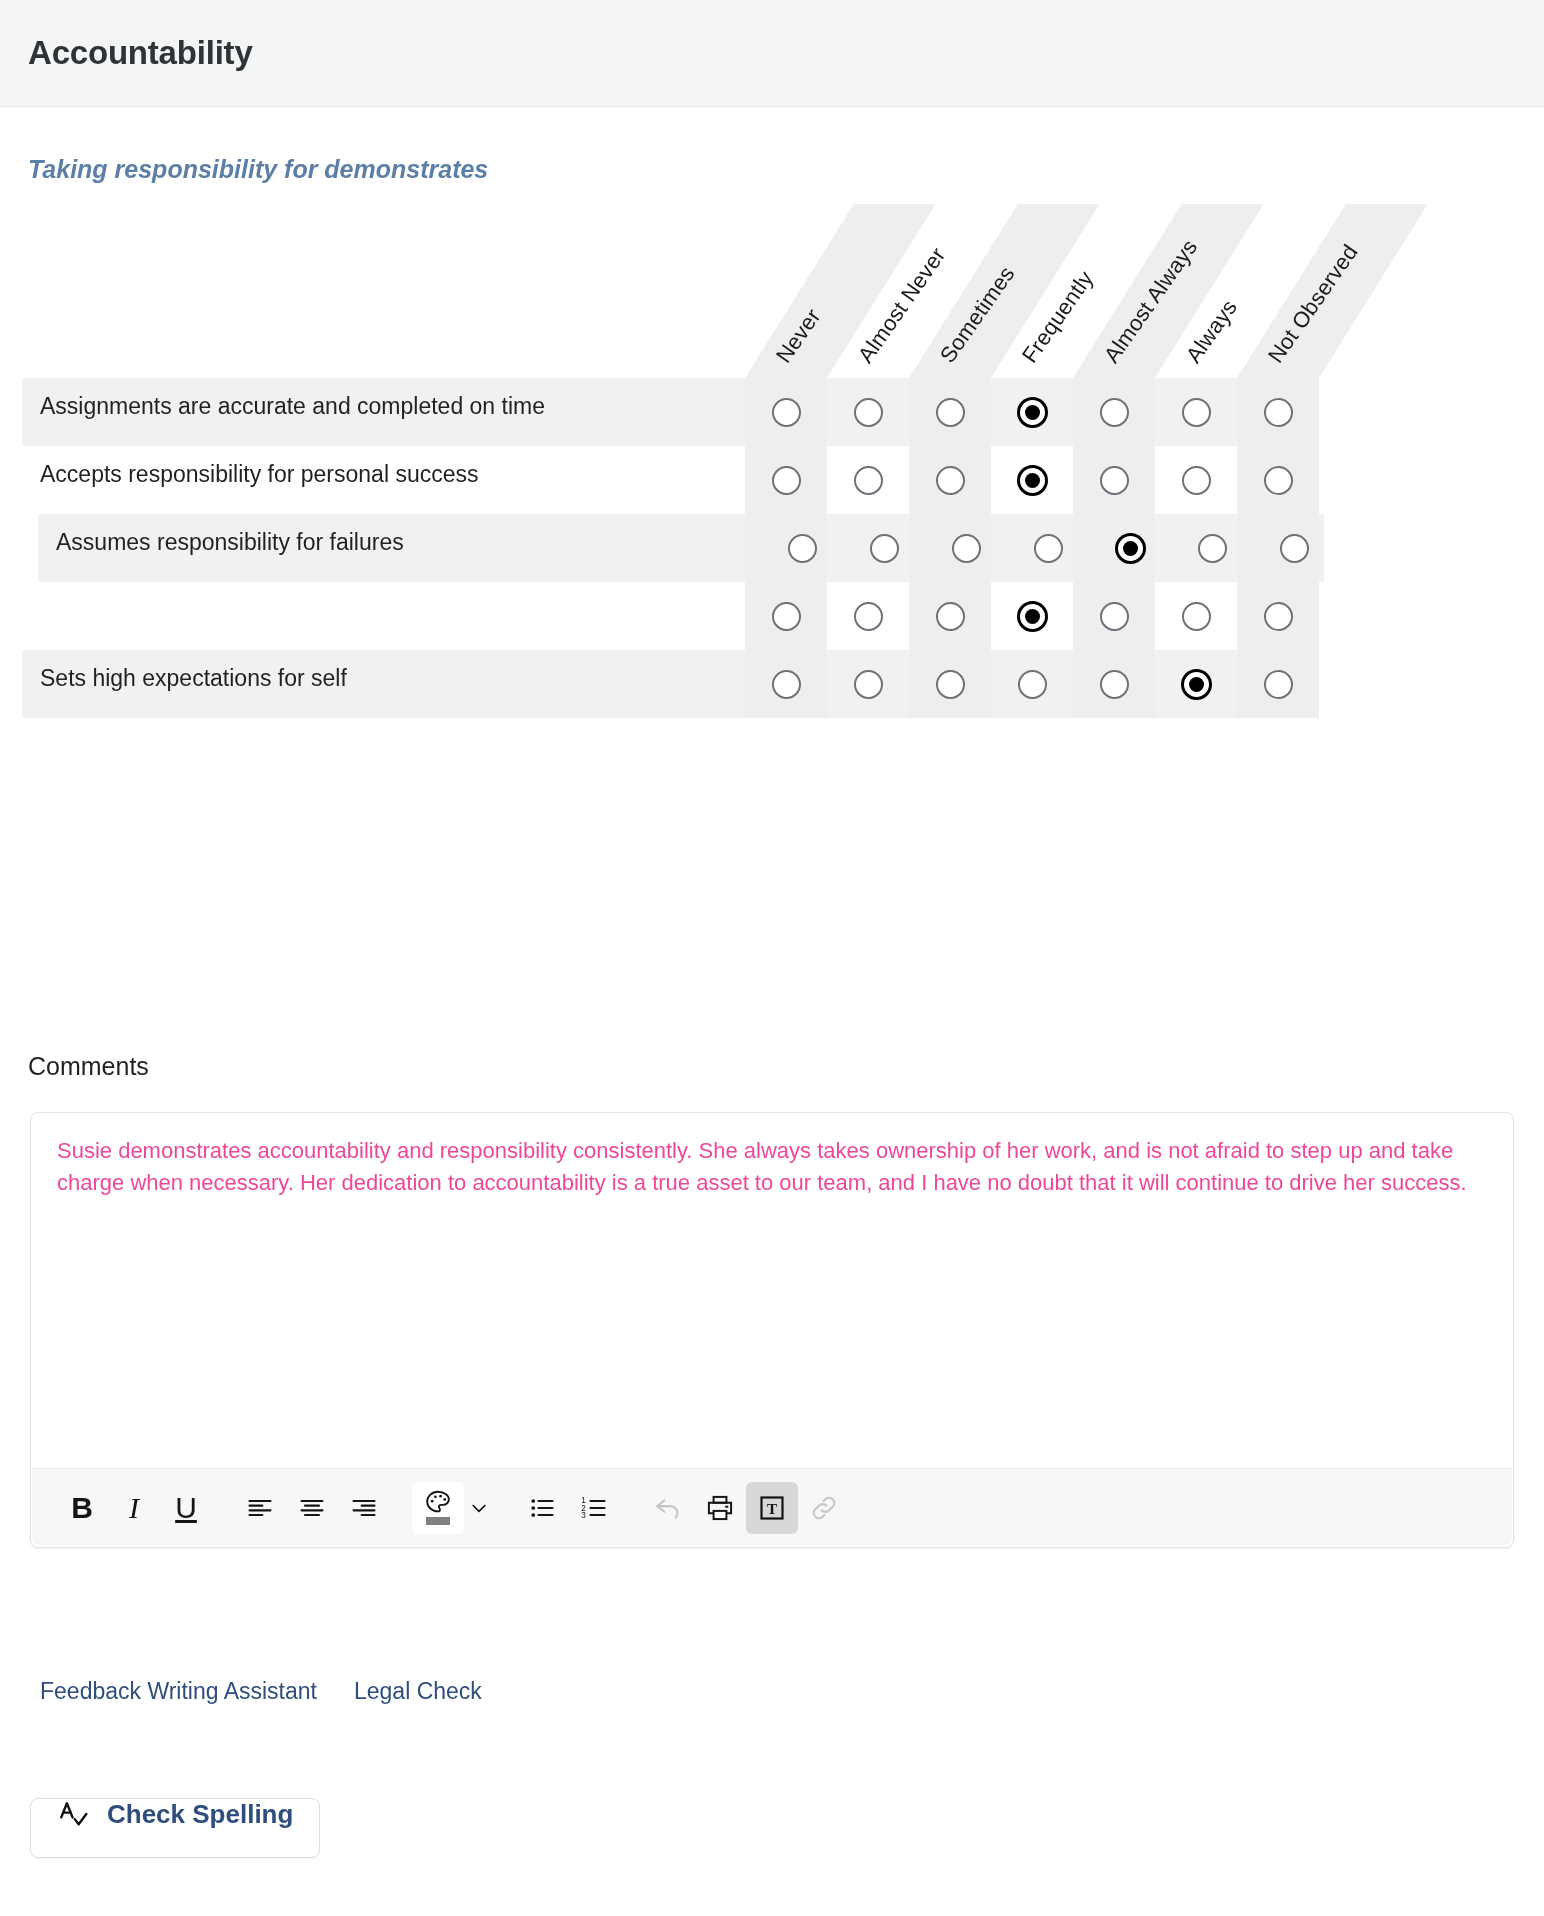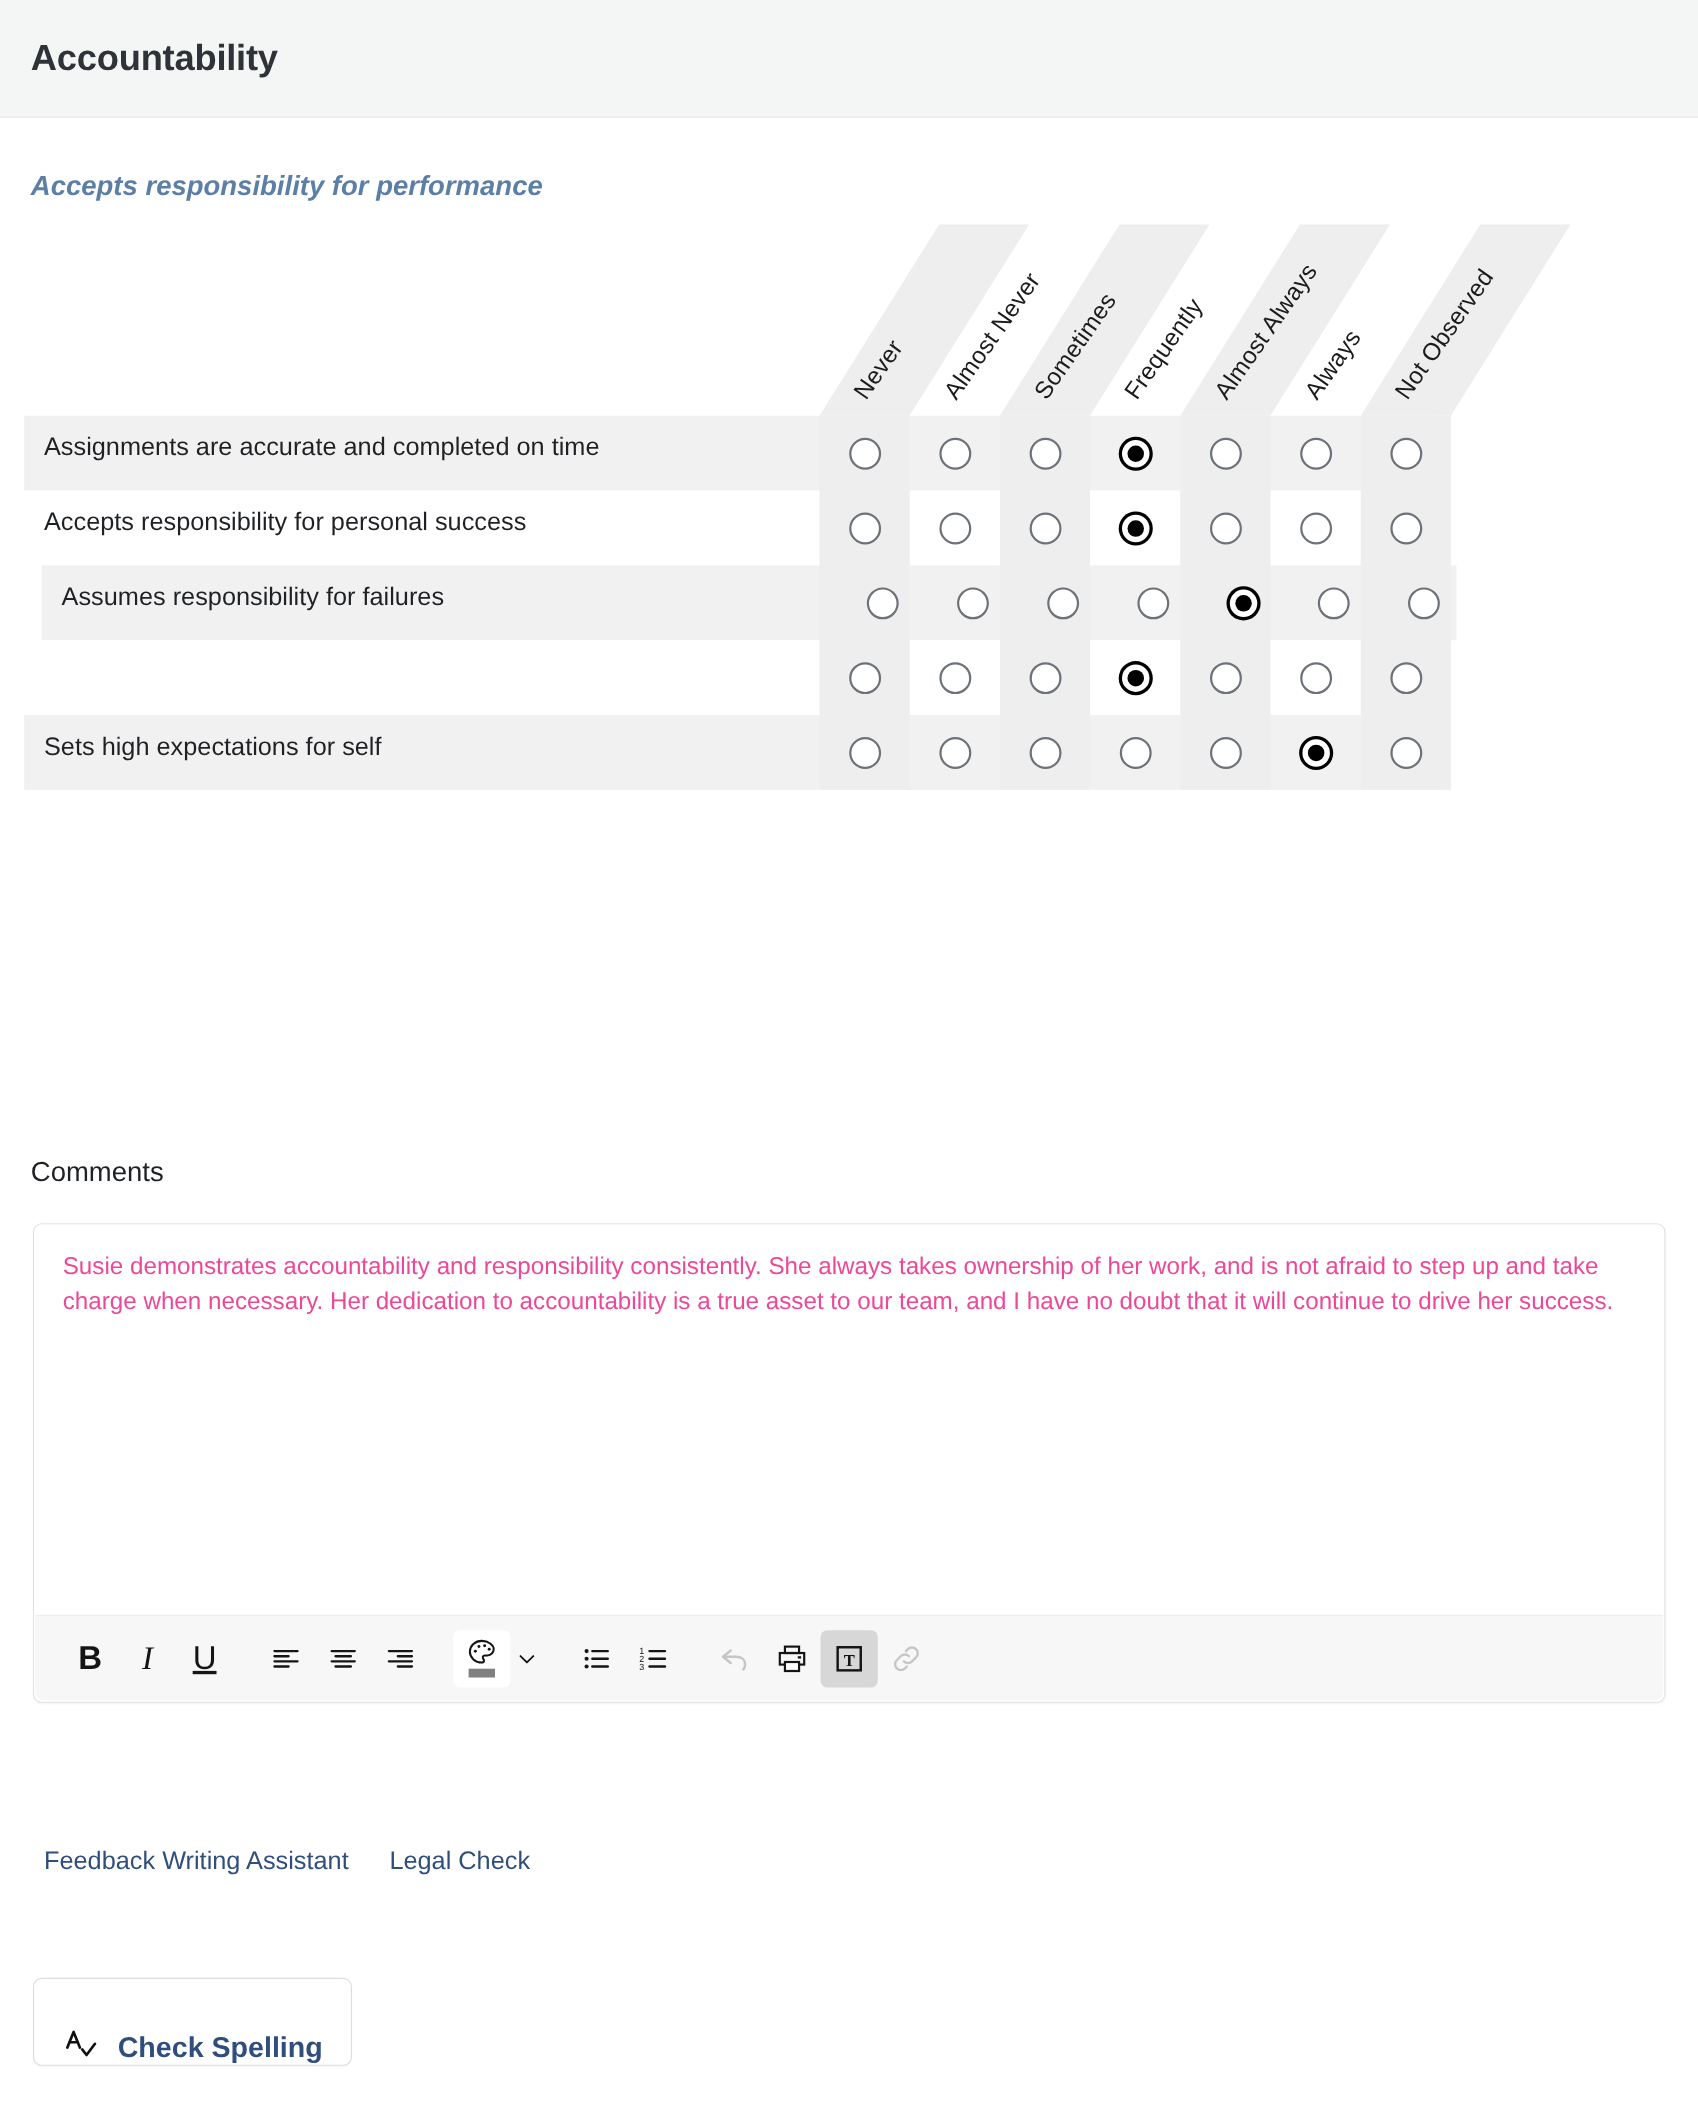--- a/index.html
+++ b/index.html
@@ -211,45 +211,45 @@
   
   .footer {
     position: absolute;
     left: 0; top: 1798px;
     width: 1544px;
     padding: 0 30px;
     display: flex;
     align-items: center;
   }
   .btn {
-    height: 80px;
+    height: 60px;
     background: #ffffff;
     border: 1px solid #dcdddf;
     border-radius: 8px;
     display: inline-flex;
-    align-items: flex-end;
+    align-items: flex-start;
     gap: 16px;
     padding: 0 26px;
     color: #2f4e7d;
     font-size: 26px;
     font-weight: bold;
     box-shadow: 0 1px 2px rgba(0,0,0,0.04);
   }
   .btn + .btn { margin-left: 20px; }
   .btn .bicon { color: #111111; display: flex; align-items: center; }
   .spacer { flex: 1; }
 </style>
 </head>
 <body>
 
 <div class="page-header">
   <h1>Accountability</h1>
 </div>
 
-<p class="subtitle">Accepts responsibility for performance</p>
+<p class="subtitle">Taking responsibility for demonstrates</p>
 
 <div class="matrix-wrap">
 
   <div class="matrix-head" id="mhead">
       <div class="head-cell shade" style="left: 745px;">
         <span class="head-label">Never</span>
       </div>
       <div class="head-cell plain" style="left: 827px;">
         <span class="head-label">Almost Never</span>
       </div>

